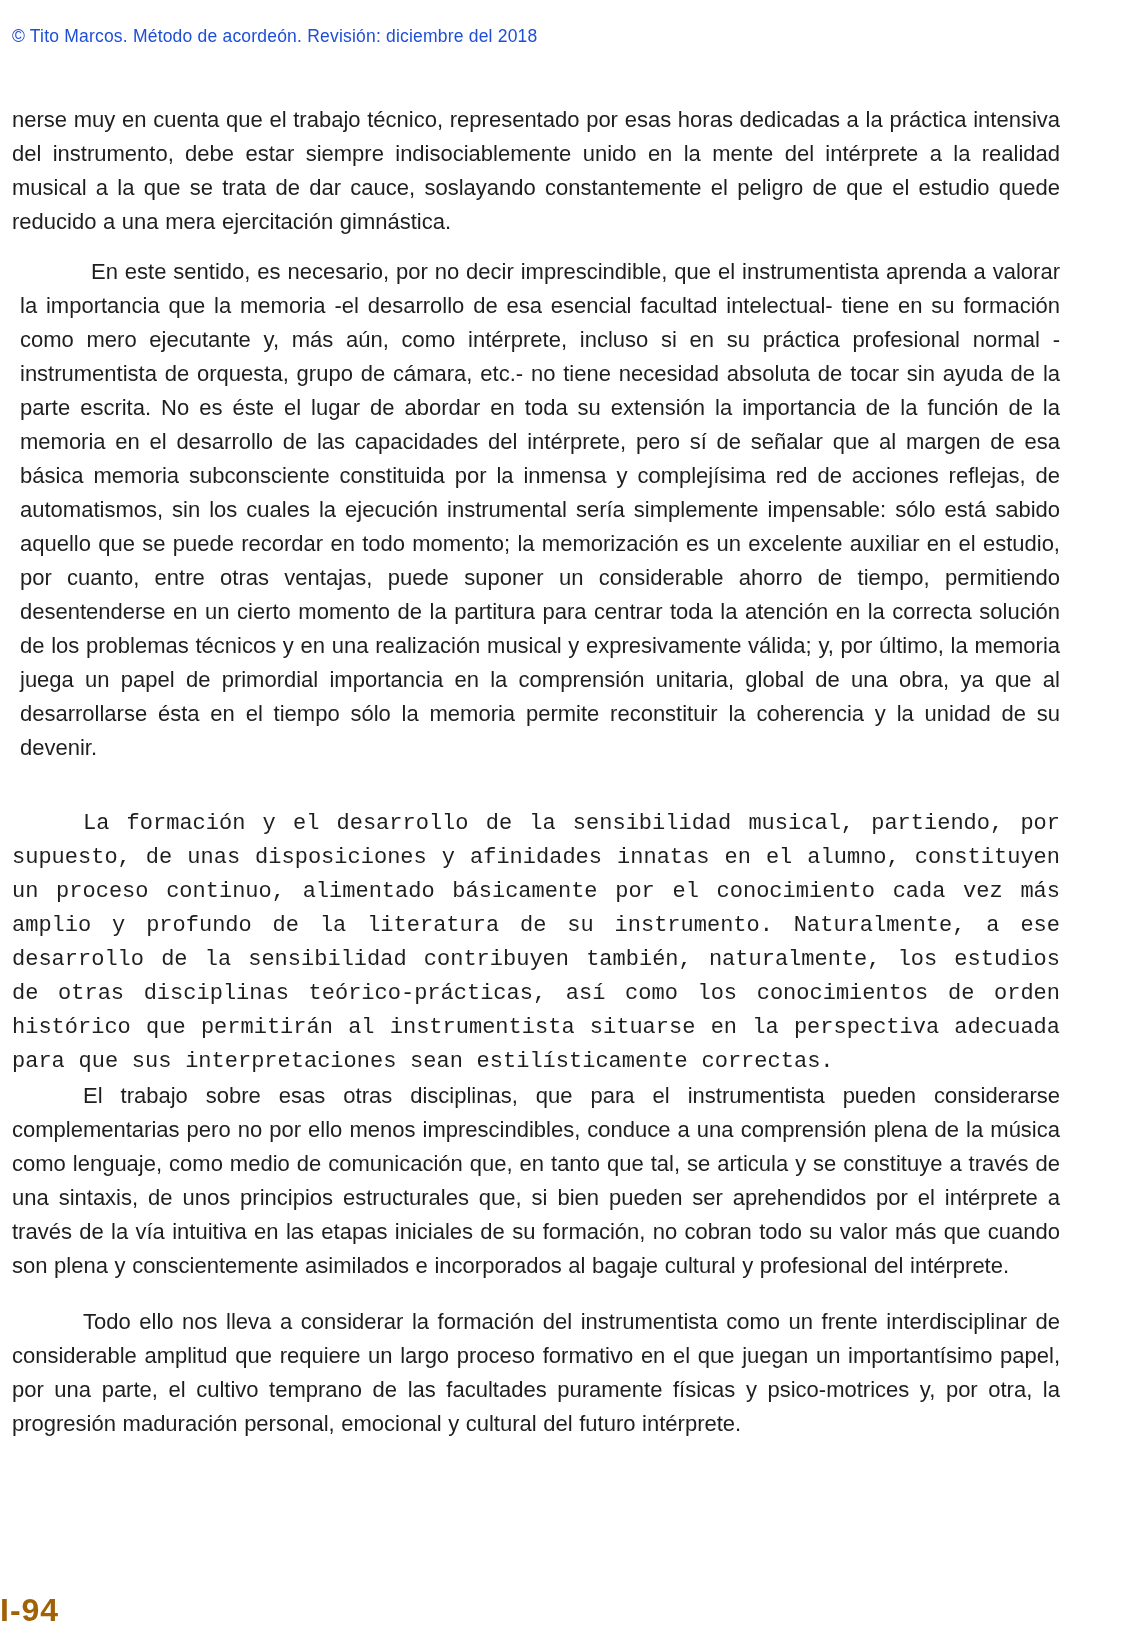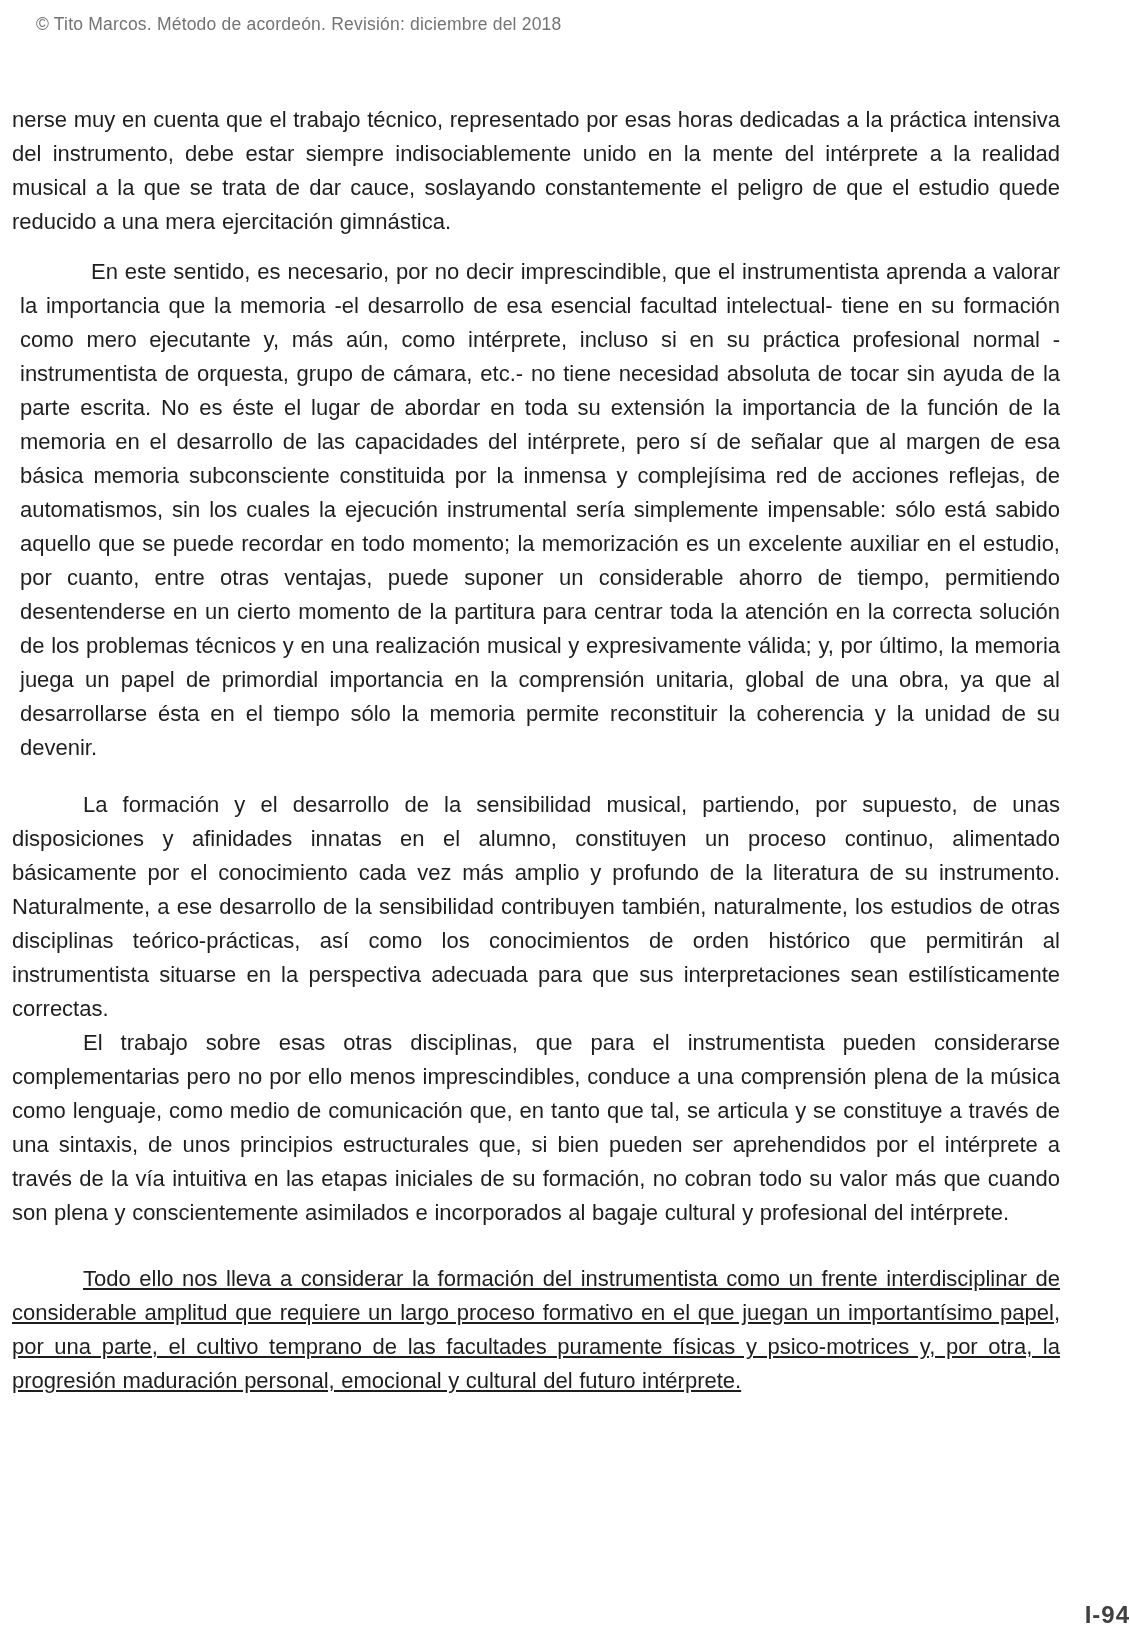--- a/index.html
+++ b/index.html
@@ -11,27 +11,26 @@
     position: relative;
     width: 1130px;
     height: 1634px;
     background: #ffffff;
     color: #1e1e1e;
     font-family: "Liberation Sans", sans-serif;
     overflow: hidden;
   }
   .copyright-header {
     position: absolute;
-    top: 12px;
+    top: 24px;
     left: 12px;
     font-size: 17.5px;
     line-height: 24px;
     letter-spacing: 0.2px;
-    color: #737373;
-    margin-left: 24px;
+    color: #1d4ed8;
   }
   .page-body {
     position: absolute;
     top: 103px;
     left: 12px;
     width: 1048px;
     font-size: 22px;
     line-height: 34px;
     text-align: justify;
     hyphens: auto;
@@ -39,32 +38,32 @@
     word-spacing: 0.5px;
   }
   .page-body p {
     margin: 0;
     text-indent: 0;
   }
   .page-body p.indent {
     text-indent: 71px;
   }
   .page-body p.sp-sm { margin-top: 16px; margin-left: 8px; }
-  .page-body p.sp-md { margin-top: 23px; }
-  .page-body p.sp-lg { margin-top: 32px; text-decoration: underline; }
+  .page-body p.sp-md { margin-top: 42px; font-family: Liberation Mono, monospace; }
+  .page-body p.sp-lg { margin-top: 22px; }
   .page-number {
     position: absolute;
     bottom: 5px;
     left: 0;
     width: 100%;
-    text-align: right;
-    font-size: 24px;
+    text-align: left;
+    font-size: 32px;
     font-weight: 700;
     letter-spacing: 1px;
-    color: #404040;
+    color: #a16207;
   }
 </style>
 </head>
 <body>
 
 <div class="page">
 
   <div class="copyright-header">© Tito Marcos. Método de acordeón. Revisión: diciembre del 2018</div>
 
   <div class="page-body">

